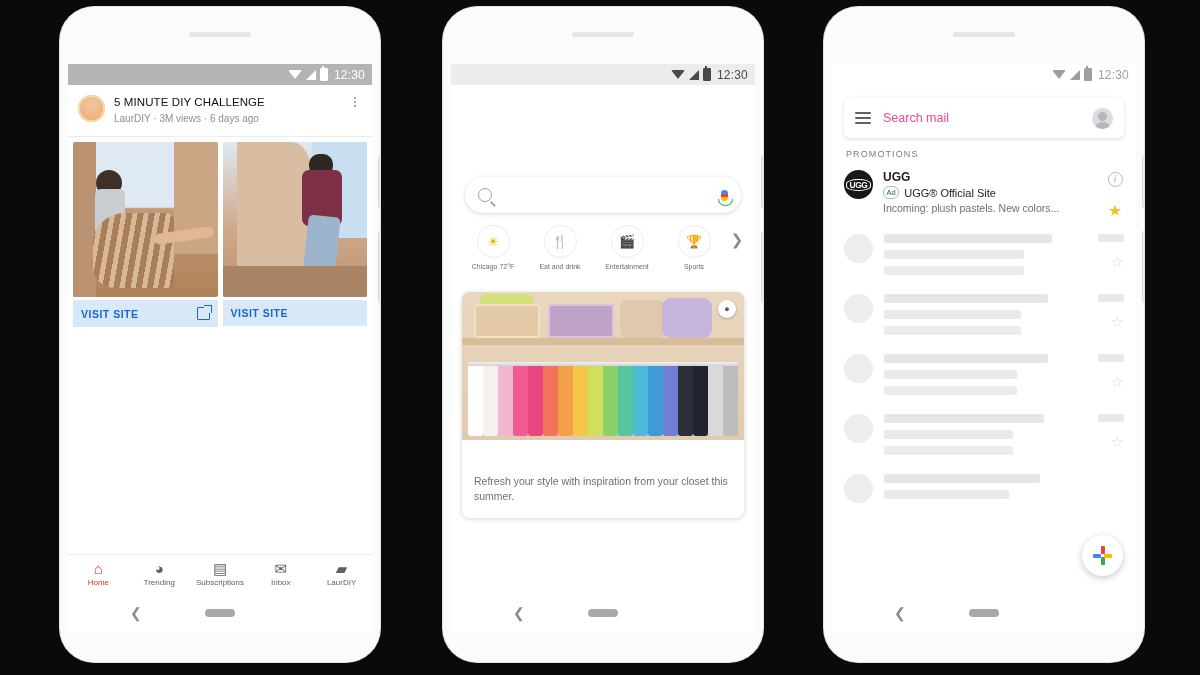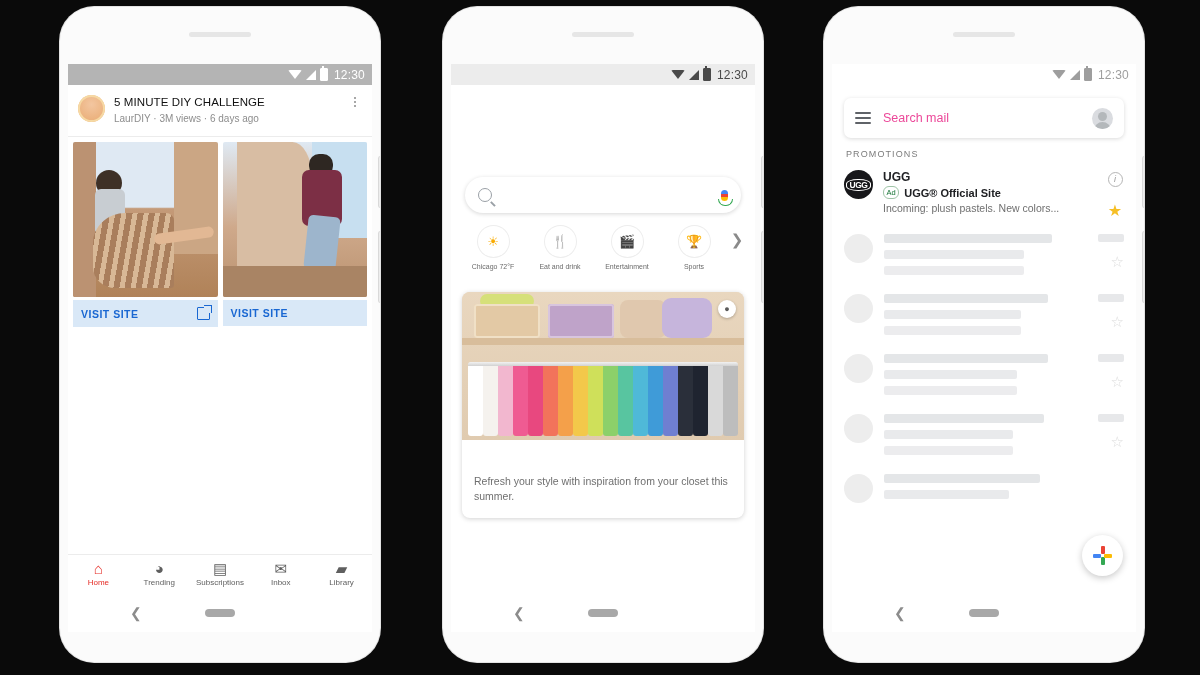--- a/index.html
+++ b/index.html
@@ -167,21 +167,21 @@
   .promo{font-size:9px;color:#7b7b7b;letter-spacing:1.1px;padding:11px 14px 4px;}
   .mailrow{display:flex;gap:10px;padding:7px 12px 6px;align-items:flex-start;}
   .mlogo{width:29px;height:29px;border-radius:50%;flex:0 0 29px;background:#17171a;
          display:flex;align-items:center;justify-content:center;}
   .mlogo span{color:#fff;font-size:8.5px;font-weight:700;letter-spacing:-.4px;
               border:1.4px solid #fff;border-radius:50%/40%;padding:0 2px;}
   .mcontent{flex:1;min-width:0;}
   .msender{font-size:12px;color:#202124;font-weight:700;}
   .madline{display:flex;align-items:center;gap:5px;margin-top:2px;}
   .adbadge{font-size:7.5px;color:#137333;border:1px solid #9fc4a7;border-radius:6px;padding:0 2.5px;line-height:11px;}
-  .madtitle{font-size:11px;color:#202124;font-weight:700;}
+  .madtitle{font-size:11px;color:#202124;font-weight:400;}
   .msnip{font-size:10.5px;color:#6f6f6f;margin-top:3px;}
   .mright{width:18px;display:flex;flex-direction:column;align-items:center;gap:17px;padding-top:2px;}
   .infoi{width:13px;height:13px;border:1.2px solid #b5b5b5;border-radius:50%;color:#9a9a9a;
          font-size:9px;line-height:12px;text-align:center;font-style:italic;}
   .starfull{color:#f6bf26;font-size:16px;line-height:14px;}
   .skel{display:flex;gap:11px;padding:10px 12px 9px;align-items:flex-start;}
   .sk-av{width:29px;height:29px;border-radius:50%;flex:0 0 29px;background:#ededed;}
   .sk-lines{flex:1;min-width:0;}
   .sk-bar{height:9px;border-radius:2px;background:#e4e6e8;margin-bottom:7px;}
   .sk-bar.b2{background:#e9eaec;}
@@ -273,21 +273,21 @@
         <div class="it">
           <span class="gl">▤</span>
           <span>Subscriptions</span>
         </div>
         <div class="it">
           <span class="gl">✉</span>
           <span>Inbox</span>
         </div>
         <div class="it">
           <span class="gl">▰</span>
-          <span>Library</span>
+          <span>LaurDIY</span>
         </div>
       </div>
     </div>
 
     <div class="androidnav" style="bottom:30px;">
       <span class="navback">❮</span>
       <span class="navpill"></span>
     </div>
   </div>
 

